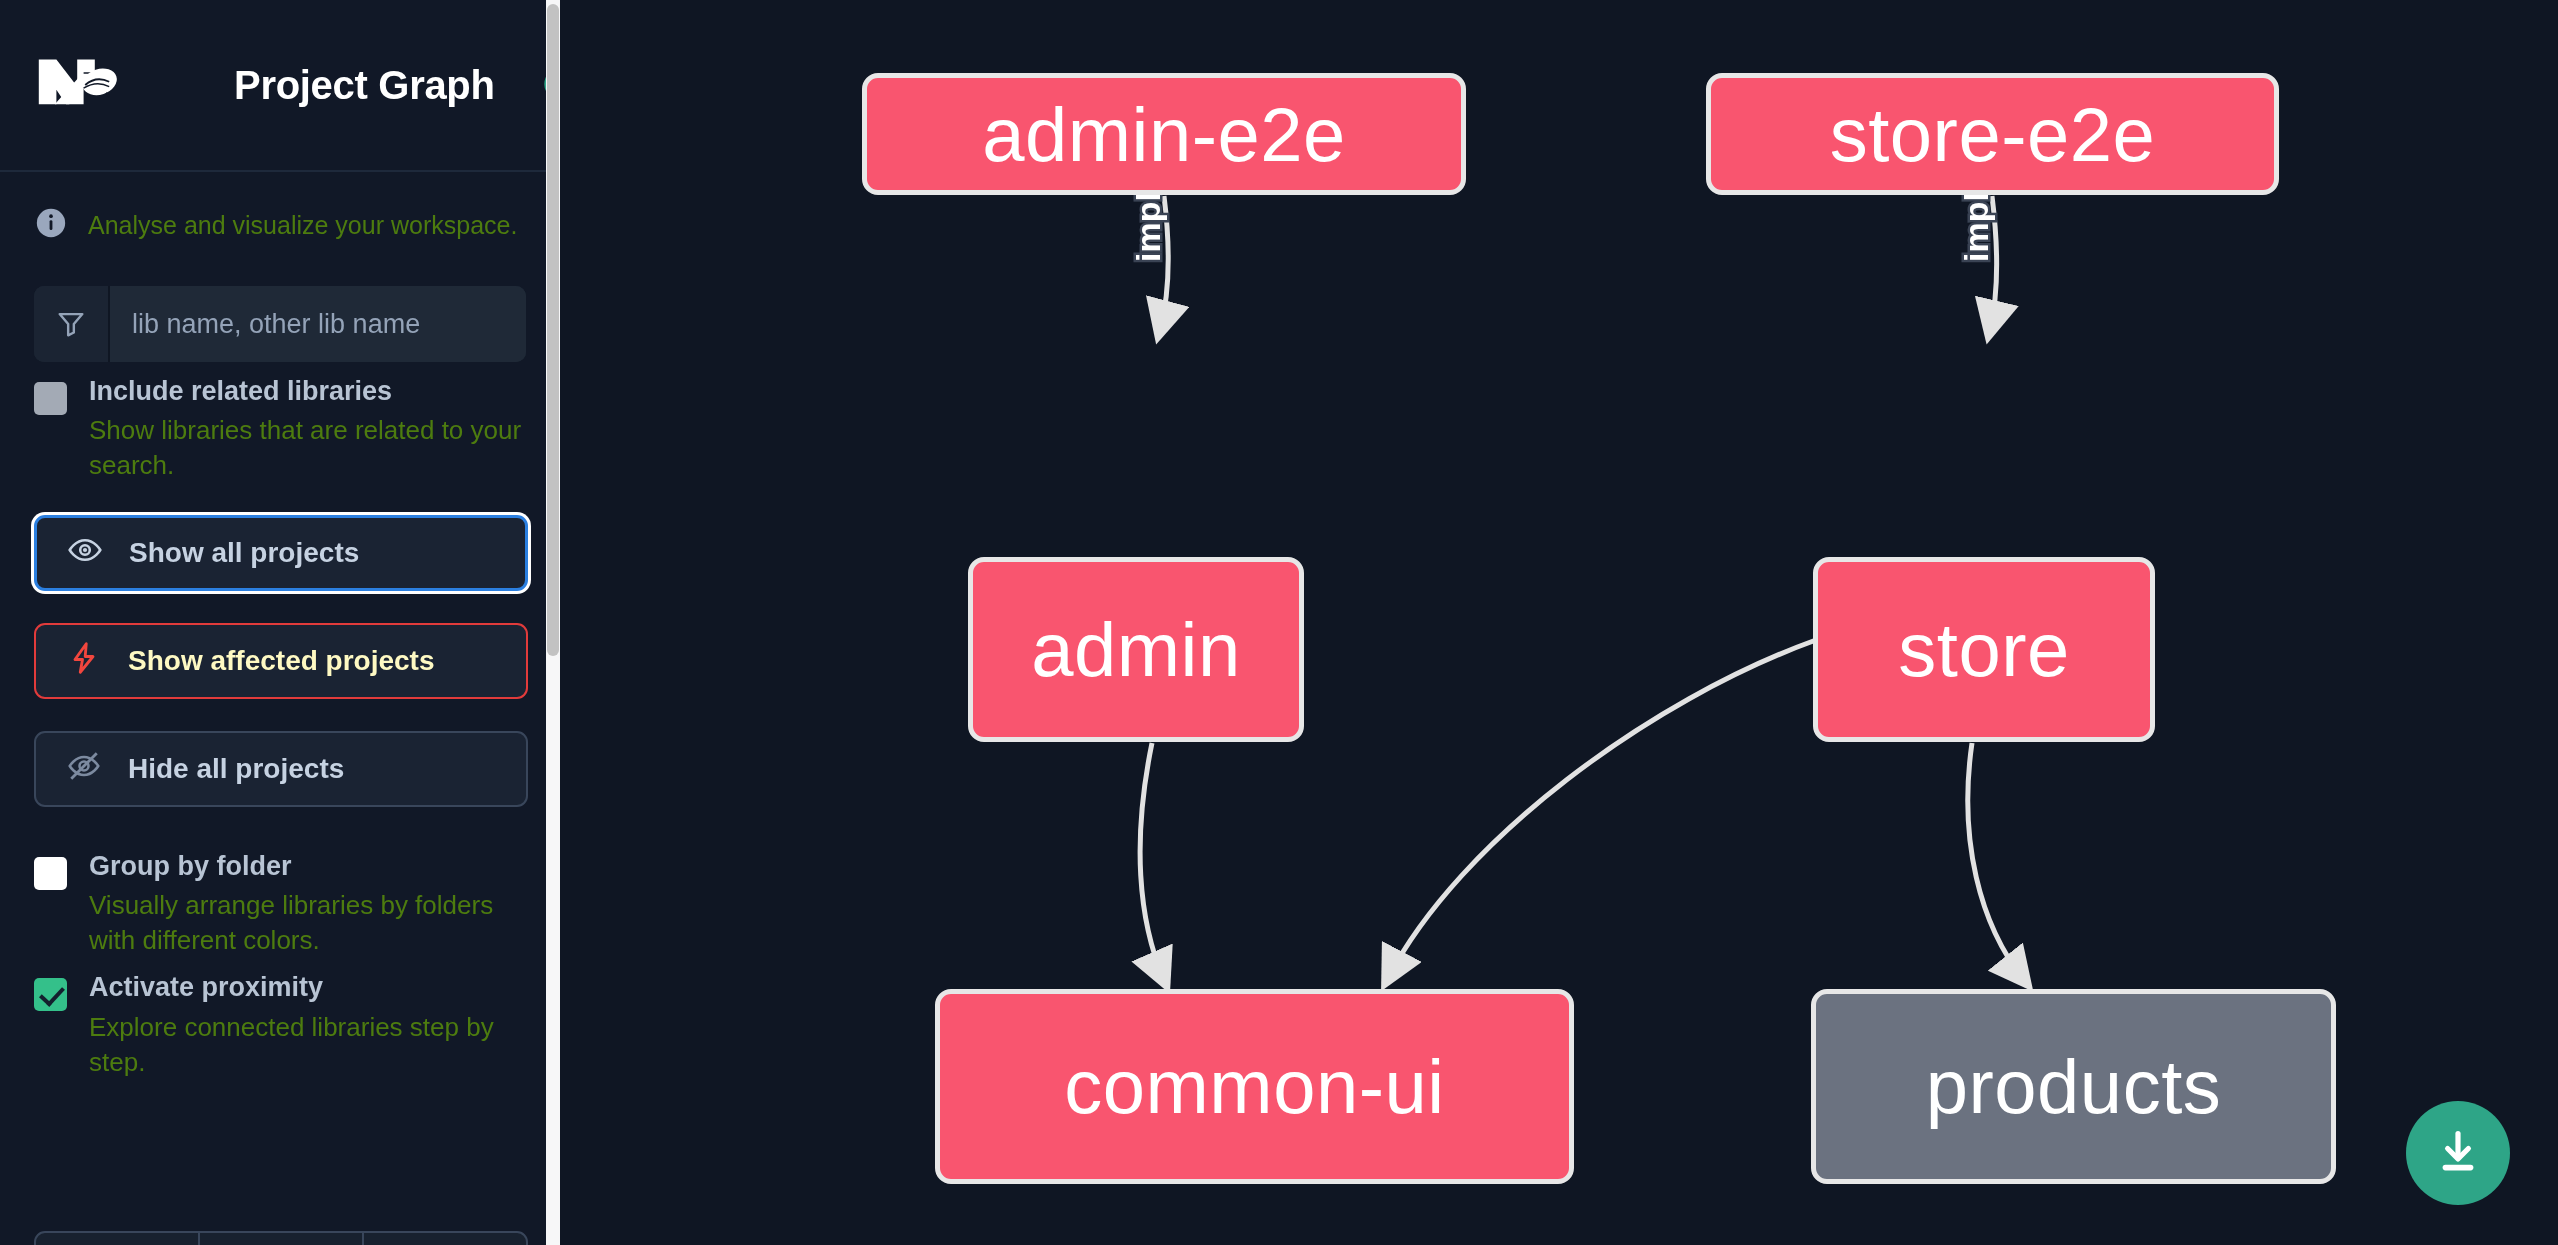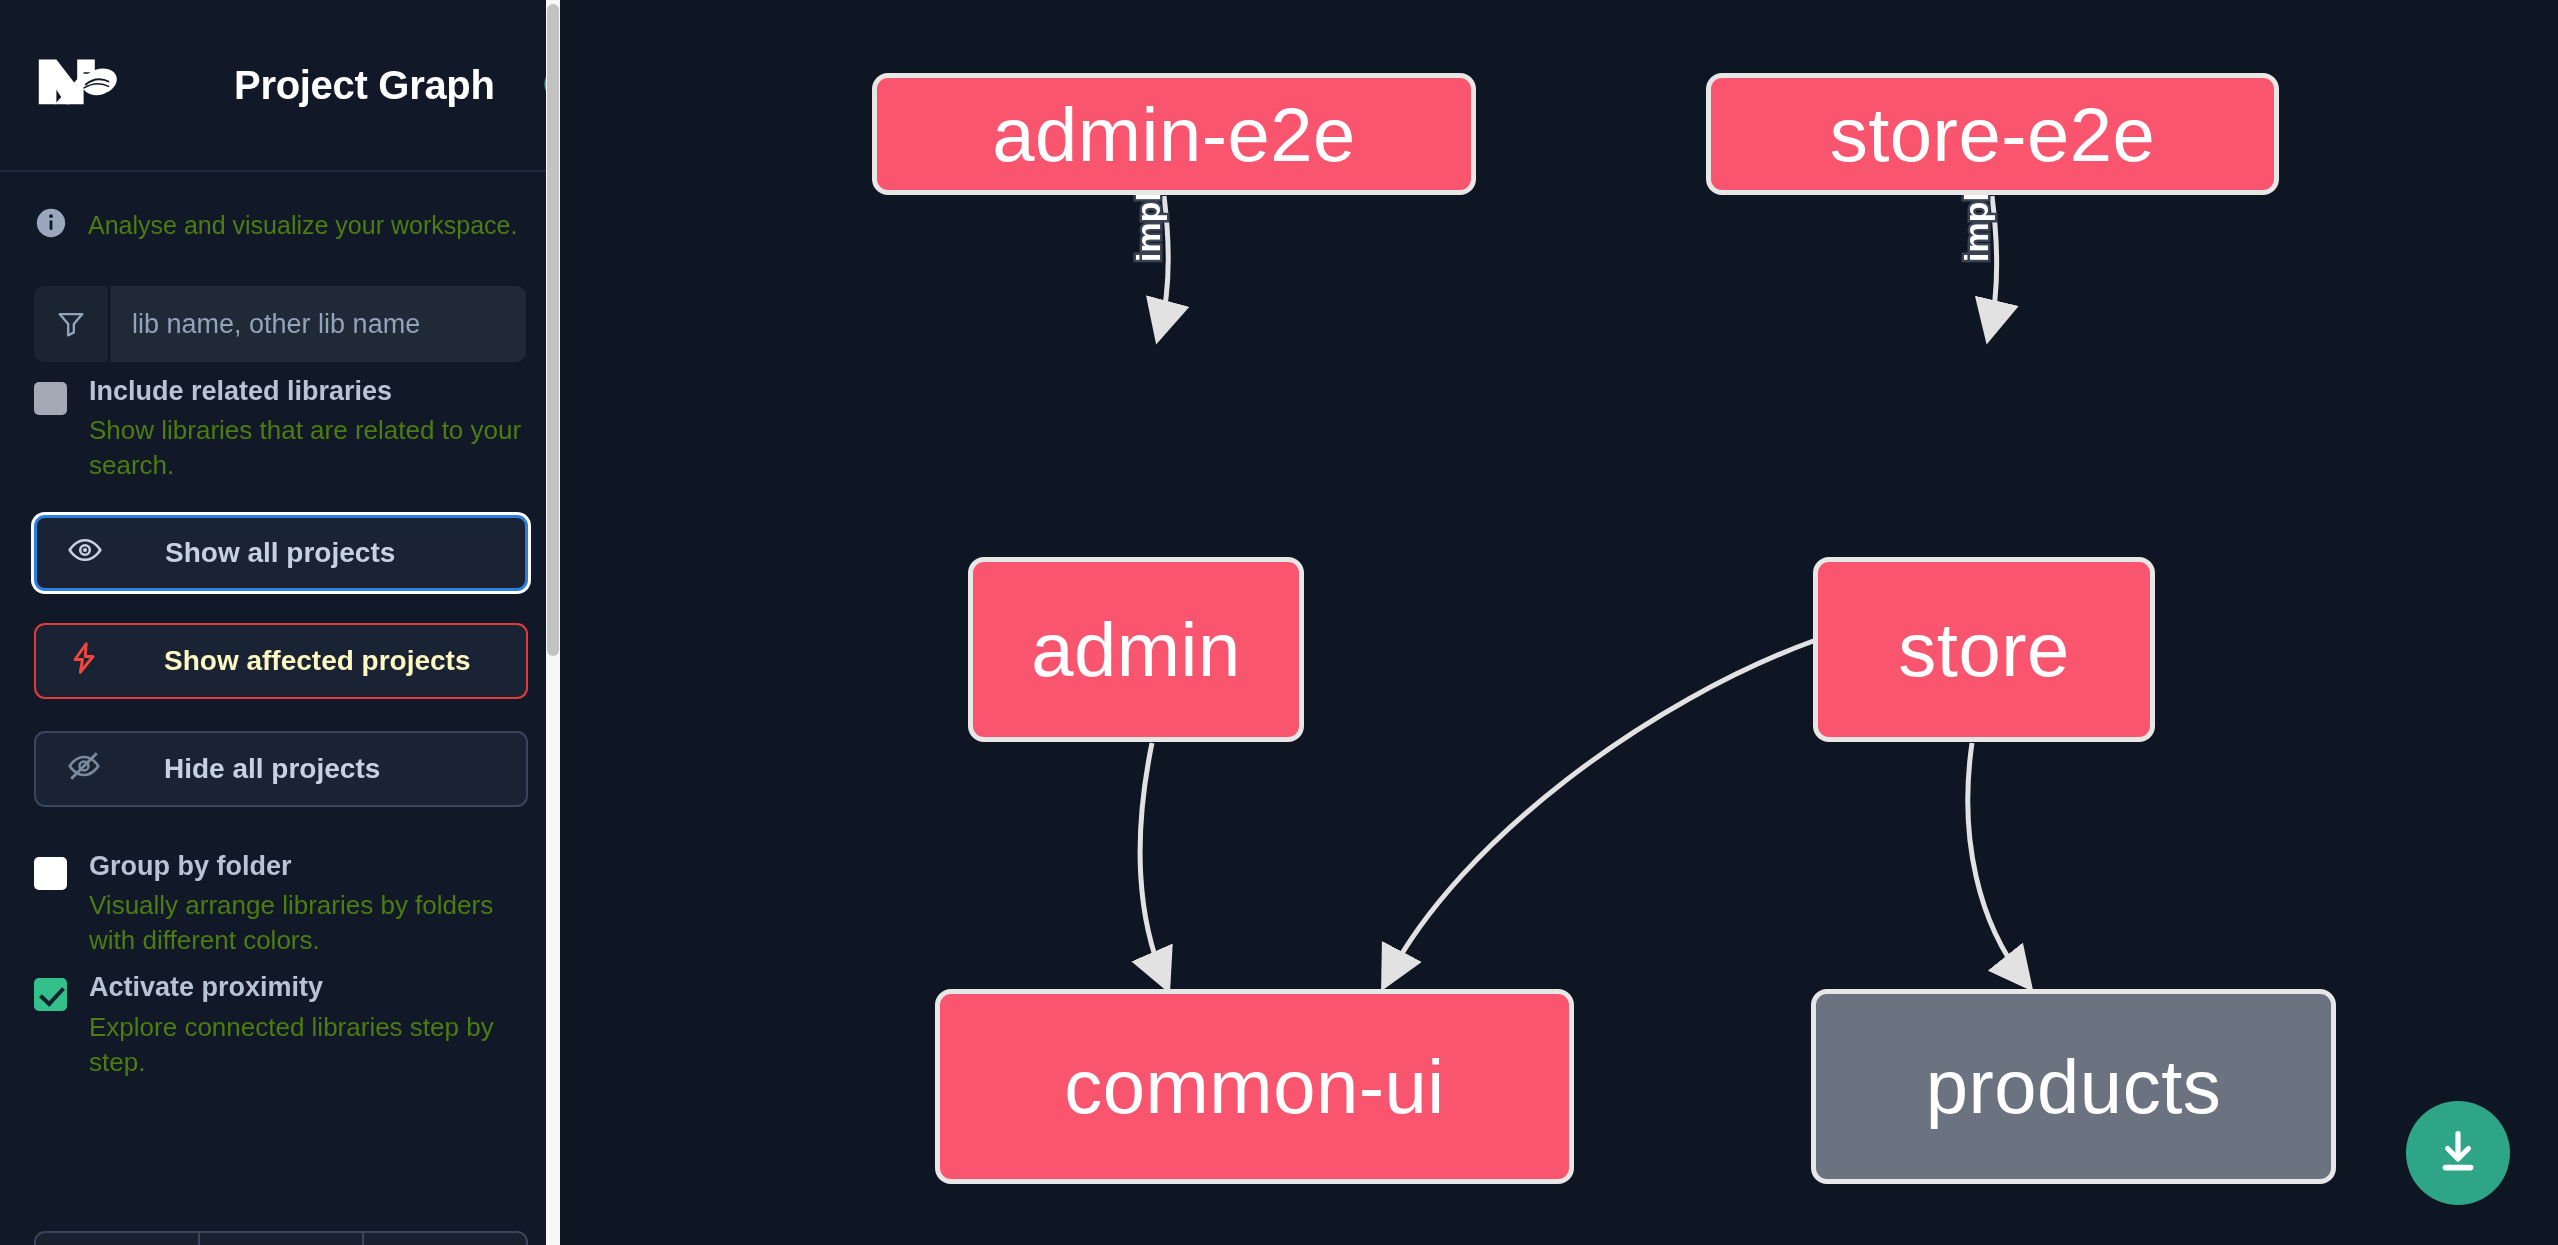--- a/index.html
+++ b/index.html
@@ -143,21 +143,21 @@
   }
   .btn.focused {
     border: 3px solid #2B7FE0;
     box-shadow: 0 0 0 3px #FFFFFF;
   }
   .btn.danger {
     border: 2px solid #E23B3B;
     color: #fef9c3;
   }
   .btn.ghost { border: 2px solid #39465B; }
-  .btn-label { white-space: nowrap; margin-left: 36px; }
+  .btn-label { white-space: nowrap; }
 
   .sec-gap { height: 30px; }
 
   .bottom-group {
     position: absolute;
     left: 34px;
     bottom: -58px;
     width: 494px;
     height: 72px;
     display: flex;
@@ -359,21 +359,21 @@
       <path d="M592 743 C572 840 578 920 604 980" stroke="#E2E2E2" stroke-width="5" fill="none" marker-end="url(#arrow)"></path>
 
       <path d="M1256 640 C1090 700 900 840 828 978" stroke="#E2E2E2" stroke-width="5" fill="none" marker-end="url(#arrow)"></path>
 
       <path d="M1412 743 C1398 840 1420 925 1464 980" stroke="#E2E2E2" stroke-width="5" fill="none" marker-end="url(#arrow)"></path>
 
       <text x="600" y="262" transform="rotate(-90 600 262)" text-anchor="start" font-family="Liberation Sans, sans-serif" font-size="34" font-weight="700" fill="#FFFFFF" stroke="#3A4354" stroke-width="5" paint-order="stroke">implicit</text>
       <text x="1428" y="262" transform="rotate(-90 1428 262)" text-anchor="start" font-family="Liberation Sans, sans-serif" font-size="34" font-weight="700" fill="#FFFFFF" stroke="#3A4354" stroke-width="5" paint-order="stroke">implicit</text>
     </svg>
 
-    <div class="node" style="left:312px;top:73px;width:604px;height:122px;background:#F9556F;">
+    <div class="node" style="left:302px;top:73px;width:604px;height:122px;background:#F9556F;">
       <span>admin-e2e</span>
     </div>
     <div class="node" style="left:1146px;top:73px;width:573px;height:122px;background:#F9556F;">
       <span>store-e2e</span>
     </div>
     <div class="node" style="left:408px;top:557px;width:336px;height:185px;background:#F9556F;">
       <span>admin</span>
     </div>
     <div class="node" style="left:1253px;top:557px;width:342px;height:185px;background:#F9556F;">
       <span>store</span>

